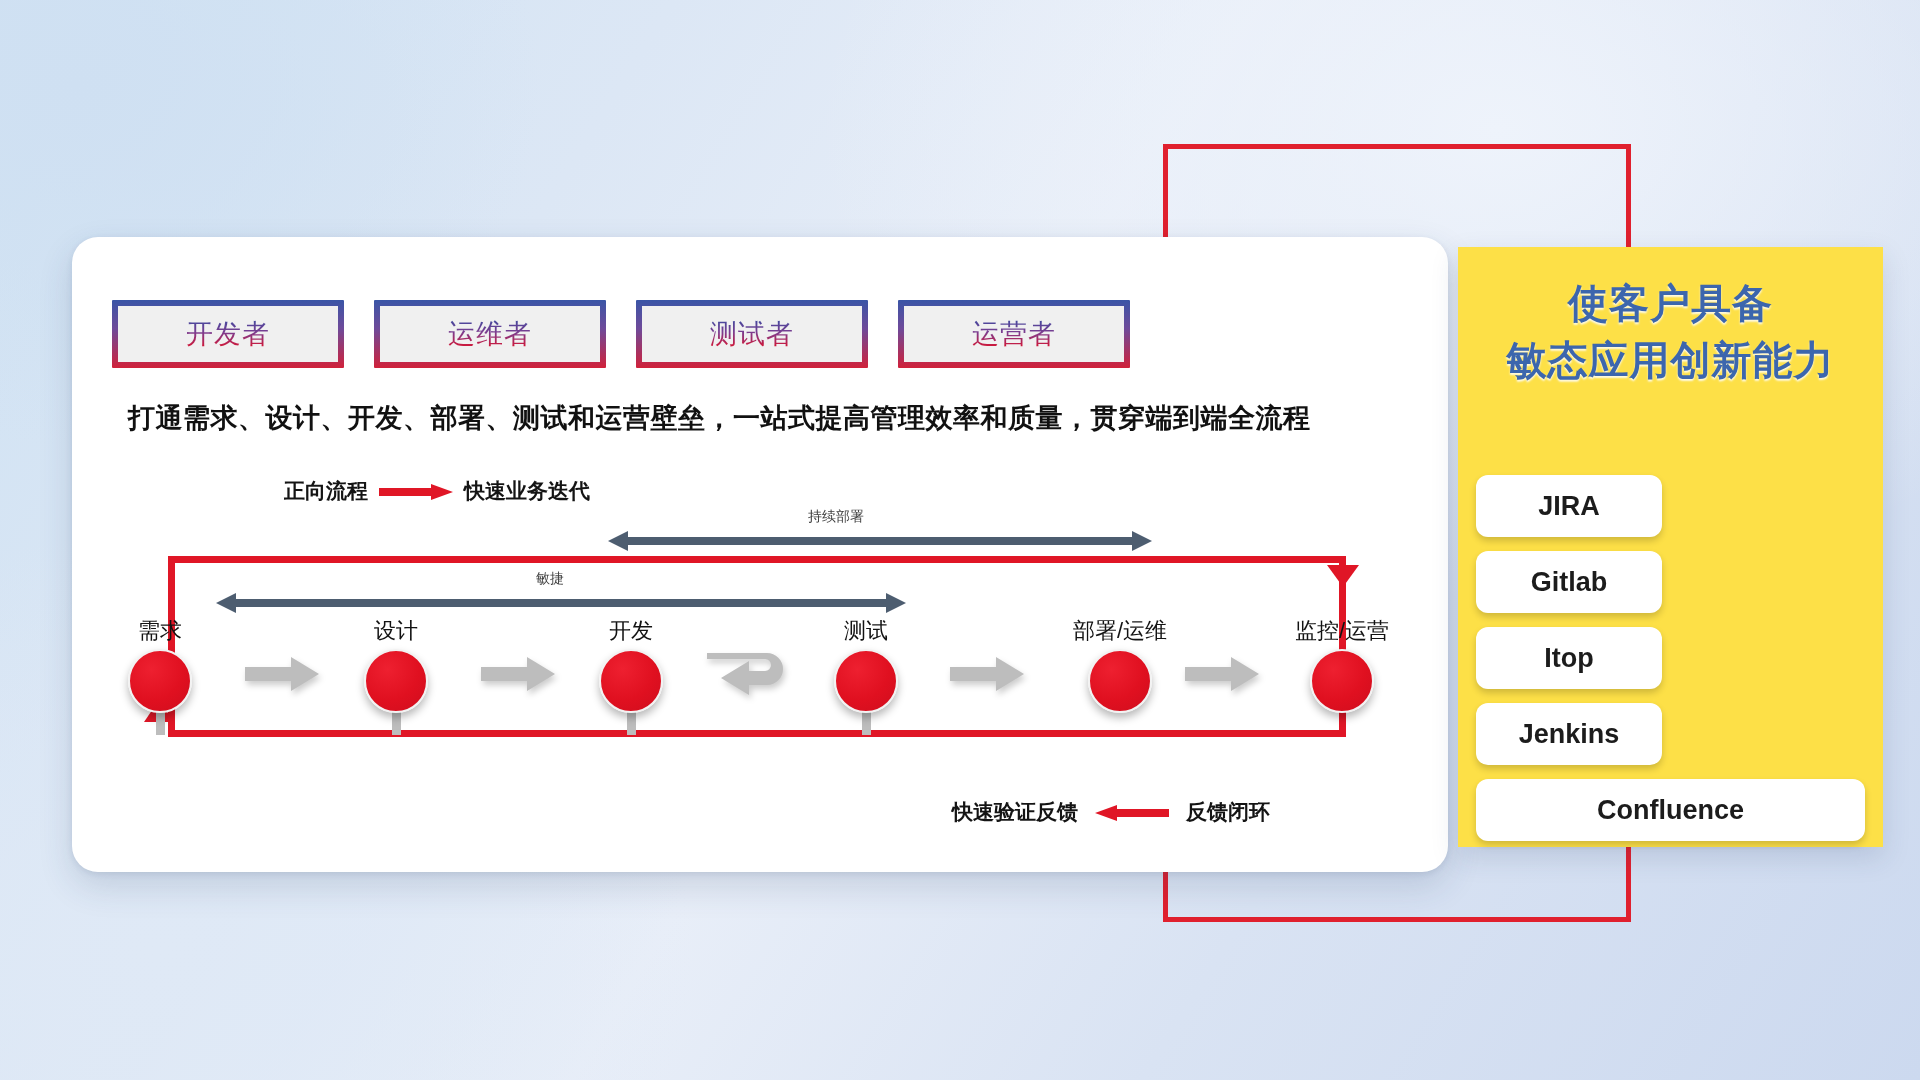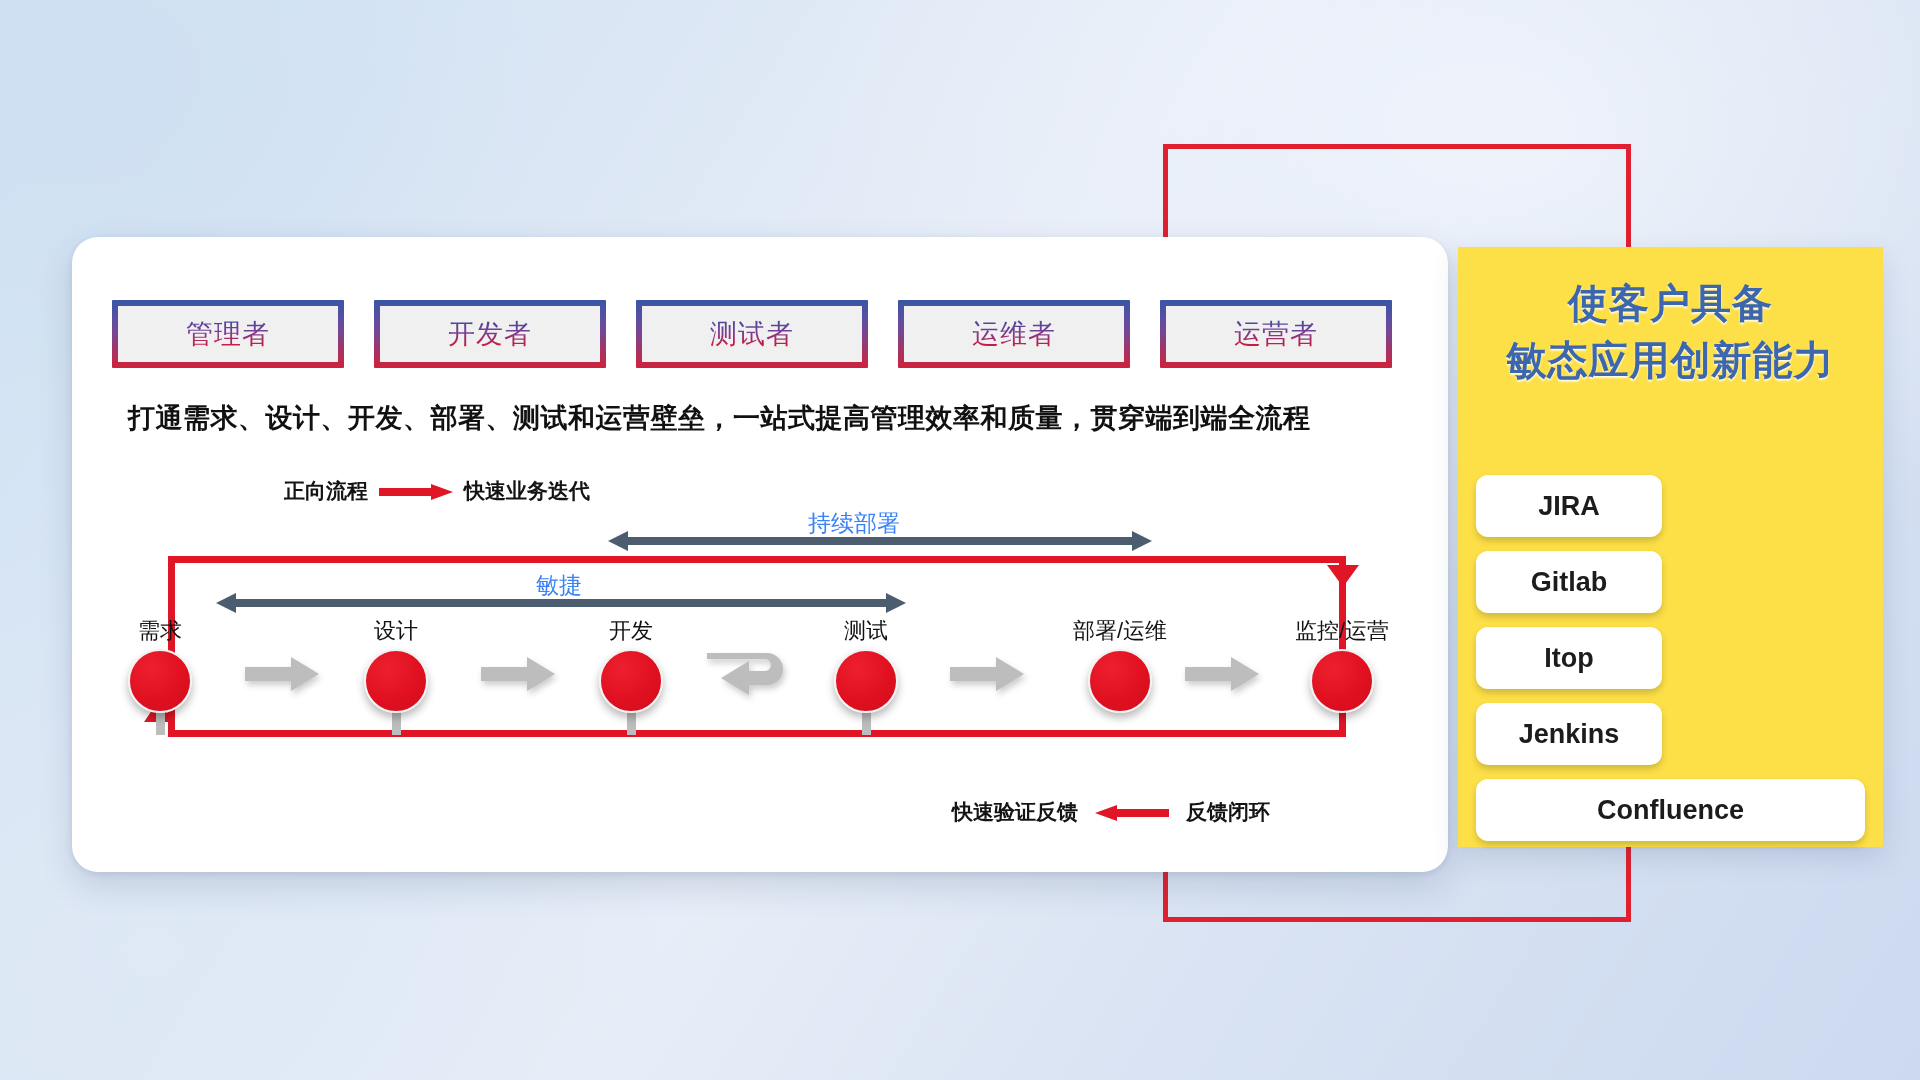--- a/index.html
+++ b/index.html
@@ -66,21 +66,21 @@
   .ar-red .head{position:absolute;top:0;width:0;height:0;border-top:8px solid transparent;border-bottom:8px solid transparent;}
   .ar-red.right .head{right:0;border-left:22px solid #e01626;}
   .ar-red.left  .head{left:0;border-right:22px solid #e01626;}
 
   
   .slate-arrow{position:absolute;height:20px;}
   .slate-arrow .shaft{position:absolute;top:6px;left:17px;right:17px;height:8px;background:#4d5d70;}
   .slate-arrow .h{position:absolute;top:0;width:0;height:0;border-top:10px solid transparent;border-bottom:10px solid transparent;}
   .slate-arrow .h.l{left:0;border-right:20px solid #4d5d70;}
   .slate-arrow .h.r{right:0;border-left:20px solid #4d5d70;}
-  .flow-label{position:absolute;font-size:23px;font-weight:400;color:#3b82f6;white-space:nowrap;}
+  .flow-label{position:absolute;font-size:14px;font-weight:400;color:#404040;white-space:nowrap;}
 
   
   .loop-top{position:absolute;left:168px;top:556px;width:1178px;height:7px;background:#e01626;}
   .loop-left{position:absolute;left:168px;top:556px;width:7px;height:180px;background:#e01626;}
   .loop-bottom{position:absolute;left:168px;top:730px;width:1178px;height:7px;background:#e01626;}
   .loop-right{position:absolute;left:1339px;top:556px;width:7px;height:180px;background:#e01626;}
   .loop-head-down{position:absolute;left:1327px;top:565px;width:0;height:0;
     border-left:16px solid transparent;border-right:16px solid transparent;border-top:22px solid #e01626;}
   .loop-head-up{position:absolute;left:144px;top:700px;width:0;height:0;
     border-left:15px solid transparent;border-right:15px solid transparent;border-bottom:22px solid #e01626;}
@@ -128,30 +128,27 @@
 
 <div id="stage">
 
   <div class="red-bracket"></div>
   <div class="red-bracket-bottom"></div>
 
   <div class="card"></div>
 
   <div class="roles">
     <div class="role">
-      <span class="role-label">管理者</span>
-    </div>
-    <div class="role">
       <span class="role-label">开发者</span>
     </div>
     <div class="role">
+      <span class="role-label">运维者</span>
+    </div>
+    <div class="role">
       <span class="role-label">测试者</span>
-    </div>
-    <div class="role">
-      <span class="role-label">运维者</span>
     </div>
     <div class="role">
       <span class="role-label">运营者</span>
     </div>
   </div>
 
   <div class="desc">打通需求、设计、开发、部署、测试和运营壁垒，一站式提高管理效率和质量，贯穿端到端全流程</div>
 
   <div class="legend-fwd">
     <span class="legend-txt">正向流程</span>

